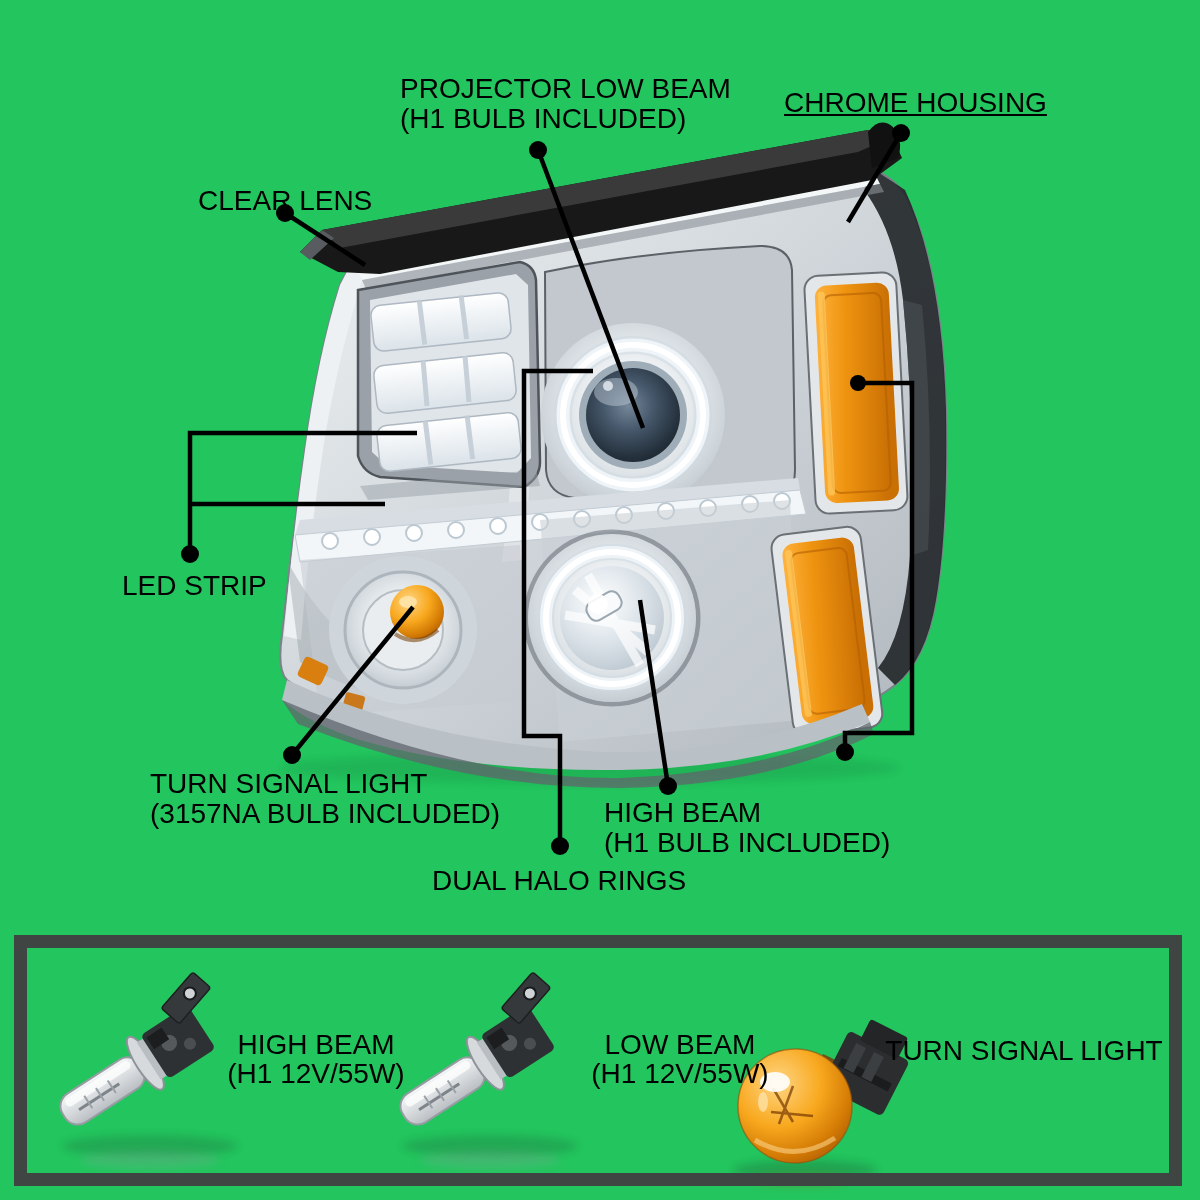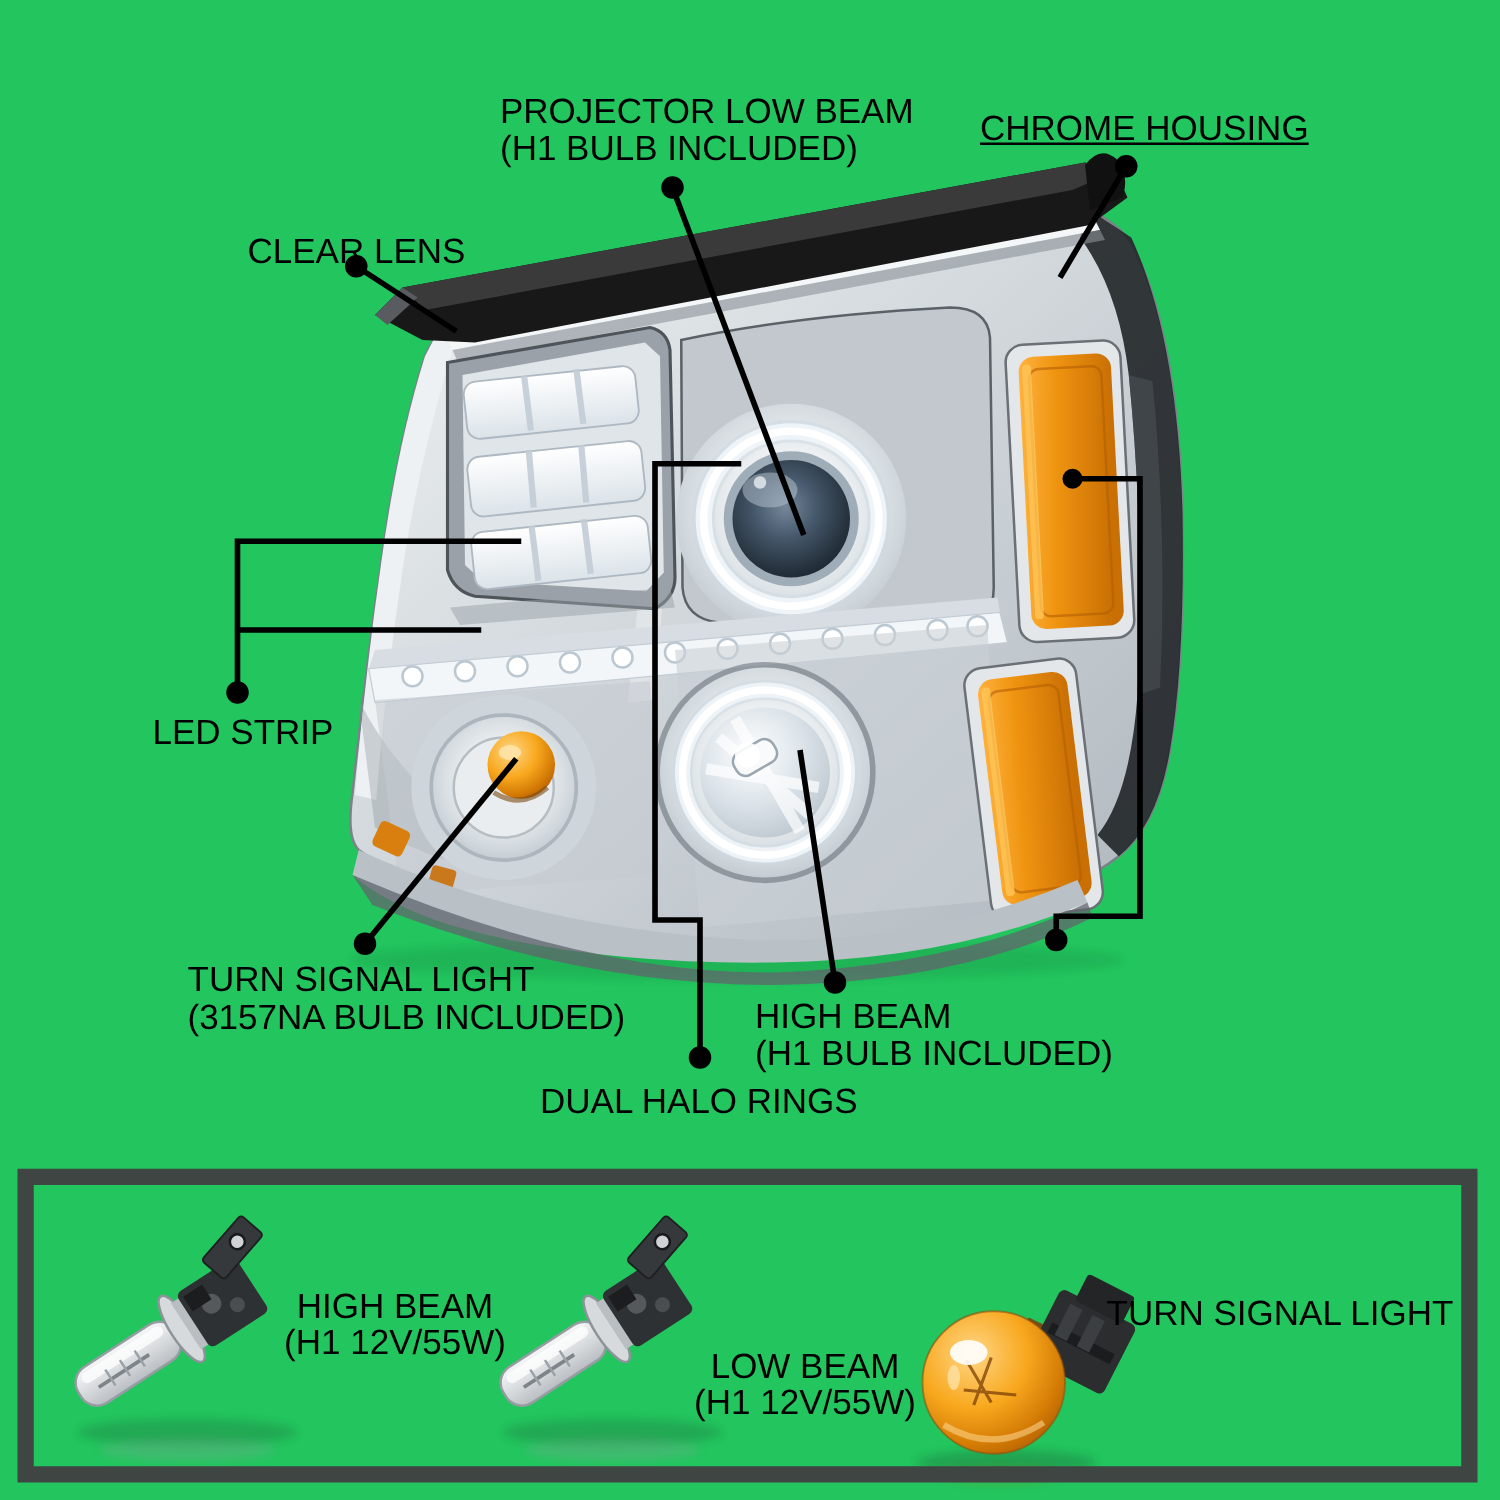--- a/index.html
+++ b/index.html
@@ -288,21 +288,21 @@
 
 
   <div class="inc-frame"></div>
 
 
   <div class="inc-lbl" style="left:316px;top:1030px;">
     <span>HIGH BEAM</span>
     <span>(H1 12V/55W)</span>
   </div>
 
-  <div class="inc-lbl" style="left:644px;top:1030px;margin-top:48px;">
+  <div class="inc-lbl" style="left:680px;top:1030px;">
     <span>LOW BEAM</span>
     <span>(H1 12V/55W)</span>
   </div>
 
   <div class="inc-lbl" style="left:1024px;top:1036px;">
     <span>TURN SIGNAL LIGHT</span>
   </div>
 
 </div>
 

